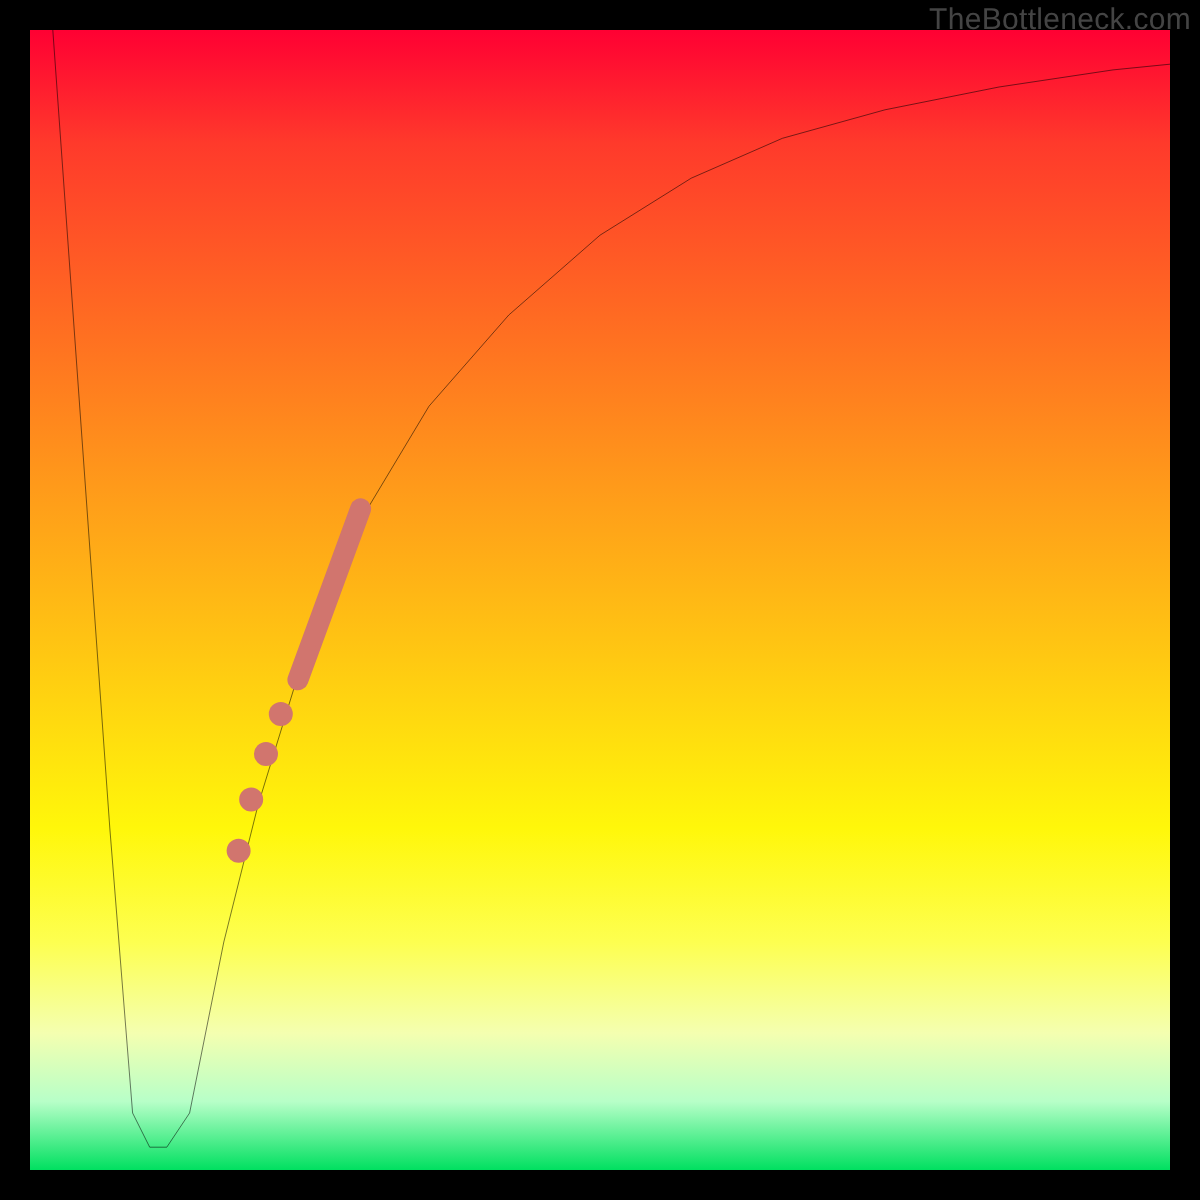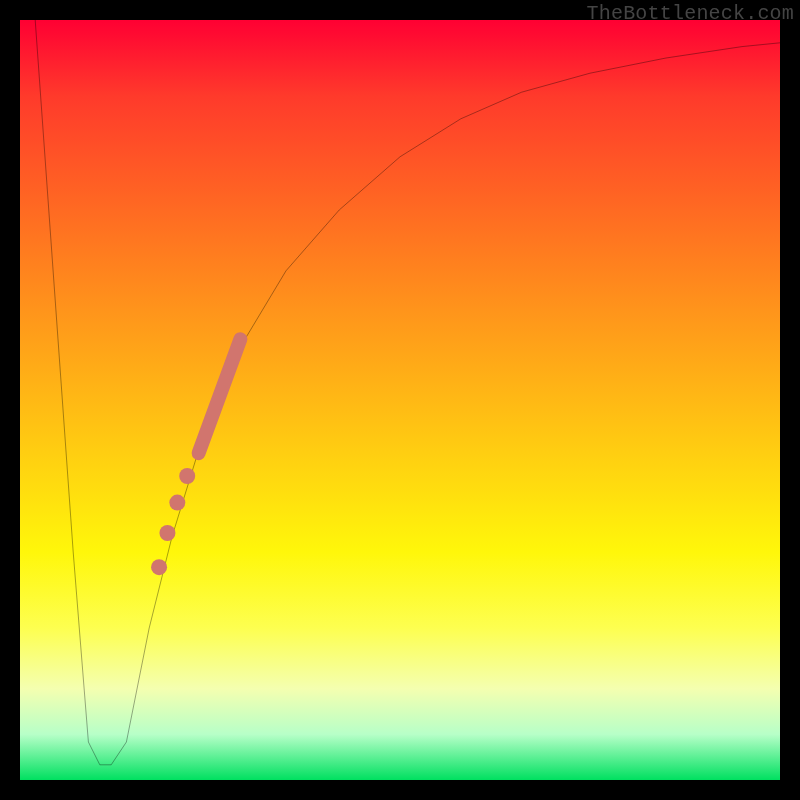--- a/index.html
+++ b/index.html
@@ -45,21 +45,20 @@
     overflow: visible;
   }
   .attribution {
     position: absolute;
     top: 2px;
     right: 6px;
     color: #444;
     font-size: 20px;
     font-weight: 500;
     letter-spacing: 0.2px;
-    font-family: Liberation Mono, monospace;
   }
 </style>
 </head>
 <body>
 
 <div class="chart-wrap">
   <div class="attribution">TheBottleneck.com</div>
 
   <div class="plot-area">
     <svg class="curve" viewBox="0 0 100 100" preserveAspectRatio="none">

